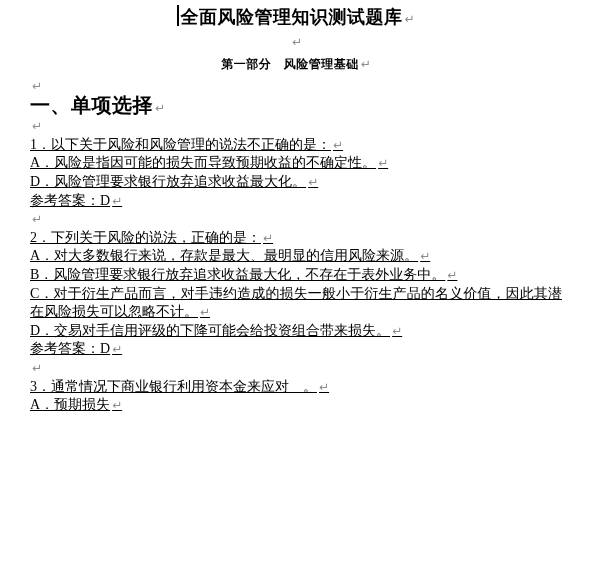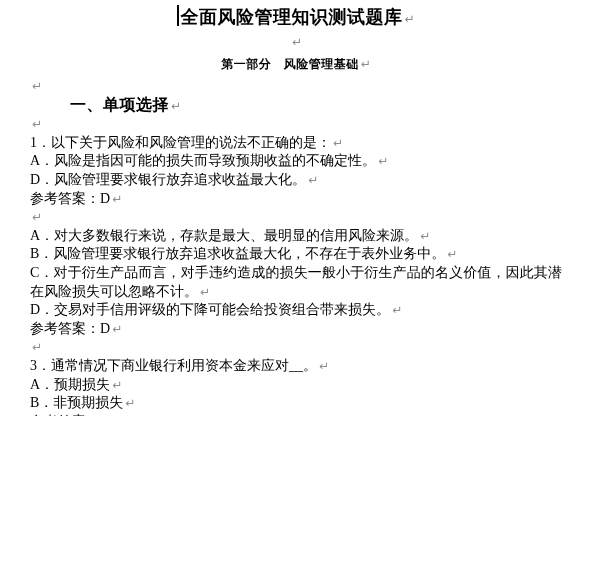--- a/index.html
+++ b/index.html
@@ -52,33 +52,32 @@
   }
   .para {
     line-height: 18.6px;
     text-align: justify;
     margin: 0;
   }
   .para.empty {
     text-align: left;
   }
   .category {
-    font-size: 16px;
+    font-size: 20px;
     font-weight: bold;
     letter-spacing: 0.5px;
-    margin-left: 40px;
   }
   .pmark {
     font-family: "DejaVu Sans", sans-serif;
     font-size: 12px;
     color: #8c8c8c;
     margin-left: 2px;
     font-weight: normal;
   }
-  .qblock { margin: 0; }
+  .qblock { margin: 0; text-decoration: underline; }
 </style>
 </head>
 <body>
 
 <div class="page">
 
   <div class="title-line"><span class="caret"></span><span class="doc-title">全面风险管理知识测试题库</span><span class="pmark">↵</span></div>
 
   <div class="gap-line"><span class="pmark">↵</span></div>
 
@@ -93,20 +92,21 @@
   <div class="qblock">
     <div class="para"><span>1．以下关于风险和风险管理的说法不正确的是：</span><span class="pmark">↵</span></div>
     <div class="para"><span>A．风险是指因可能的损失而导致预期收益的不确定性。</span><span class="pmark">↵</span></div>
     <div class="para"><span>D．风险管理要求银行放弃追求收益最大化。</span><span class="pmark">↵</span></div>
     <div class="para"><span>参考答案：D</span><span class="pmark">↵</span></div>
   </div>
 
   <div class="para empty"><span class="pmark">↵</span></div>
 
   <div class="qblock">
+    <div class="para"><span>2．下列关于风险的说法，正确的是：</span><span class="pmark">↵</span></div>
     <div class="para"><span>A．对大多数银行来说，存款是最大、最明显的信用风险来源。</span><span class="pmark">↵</span></div>
     <div class="para"><span>B．风险管理要求银行放弃追求收益最大化，不存在于表外业务中。</span><span class="pmark">↵</span></div>
     <div class="para"><span>C．对于衍生产品而言，对手违约造成的损失一般小于衍生产品的名义价值，因此其潜在风险损失可以忽略不计。</span><span class="pmark">↵</span></div>
     <div class="para"><span>D．交易对手信用评级的下降可能会给投资组合带来损失。</span><span class="pmark">↵</span></div>
     <div class="para"><span>参考答案：D</span><span class="pmark">↵</span></div>
   </div>
 
   <div class="para empty"><span class="pmark">↵</span></div>
 
   <div class="qblock">

